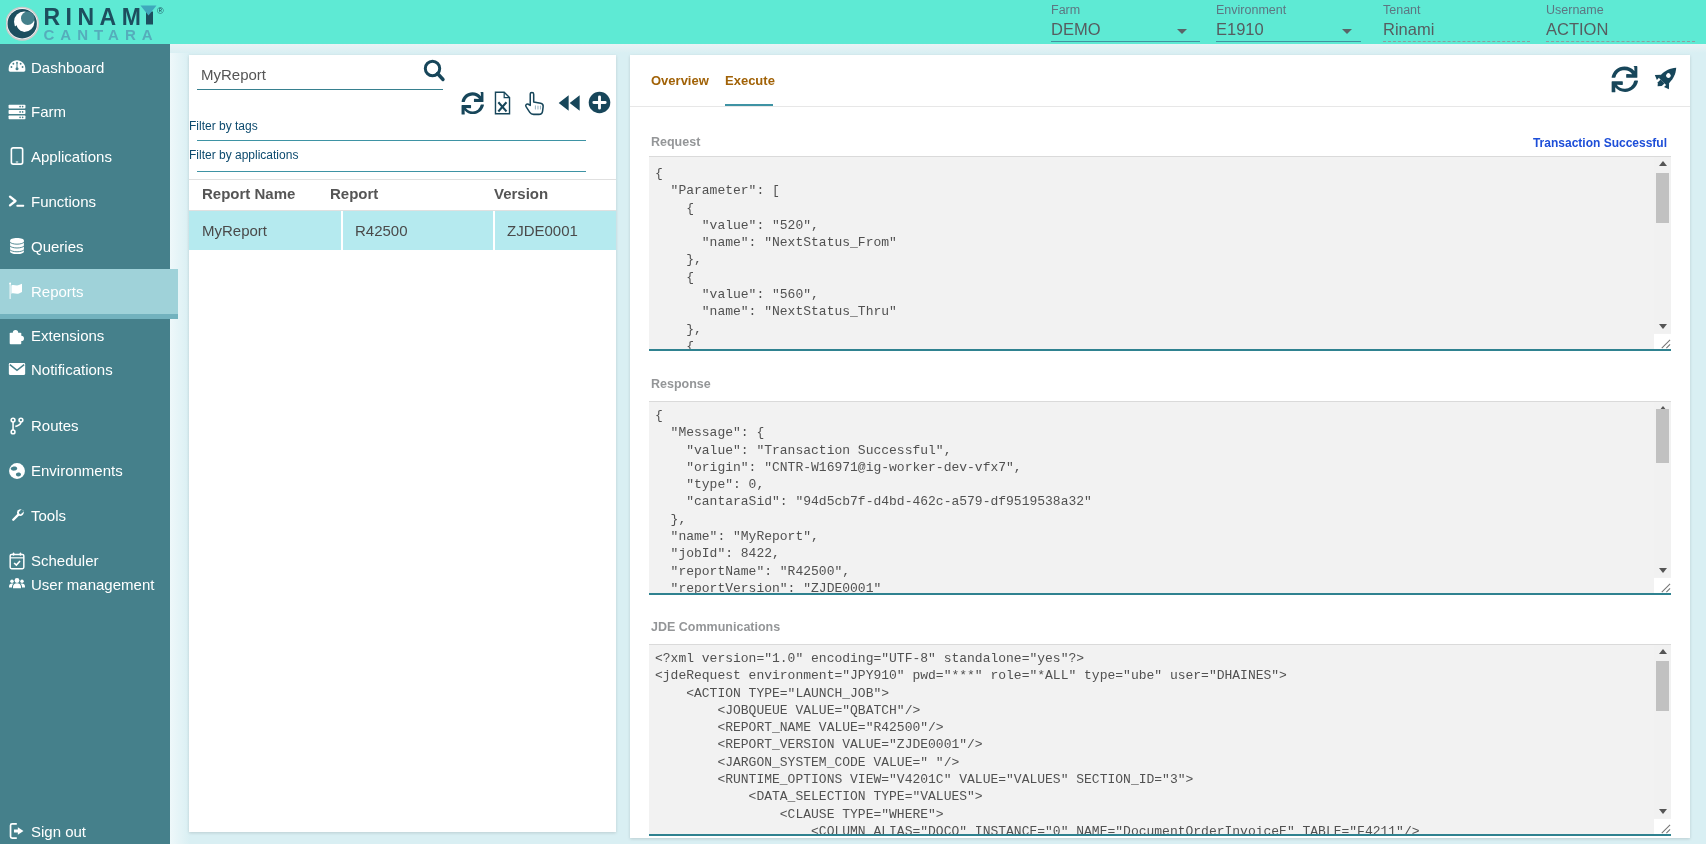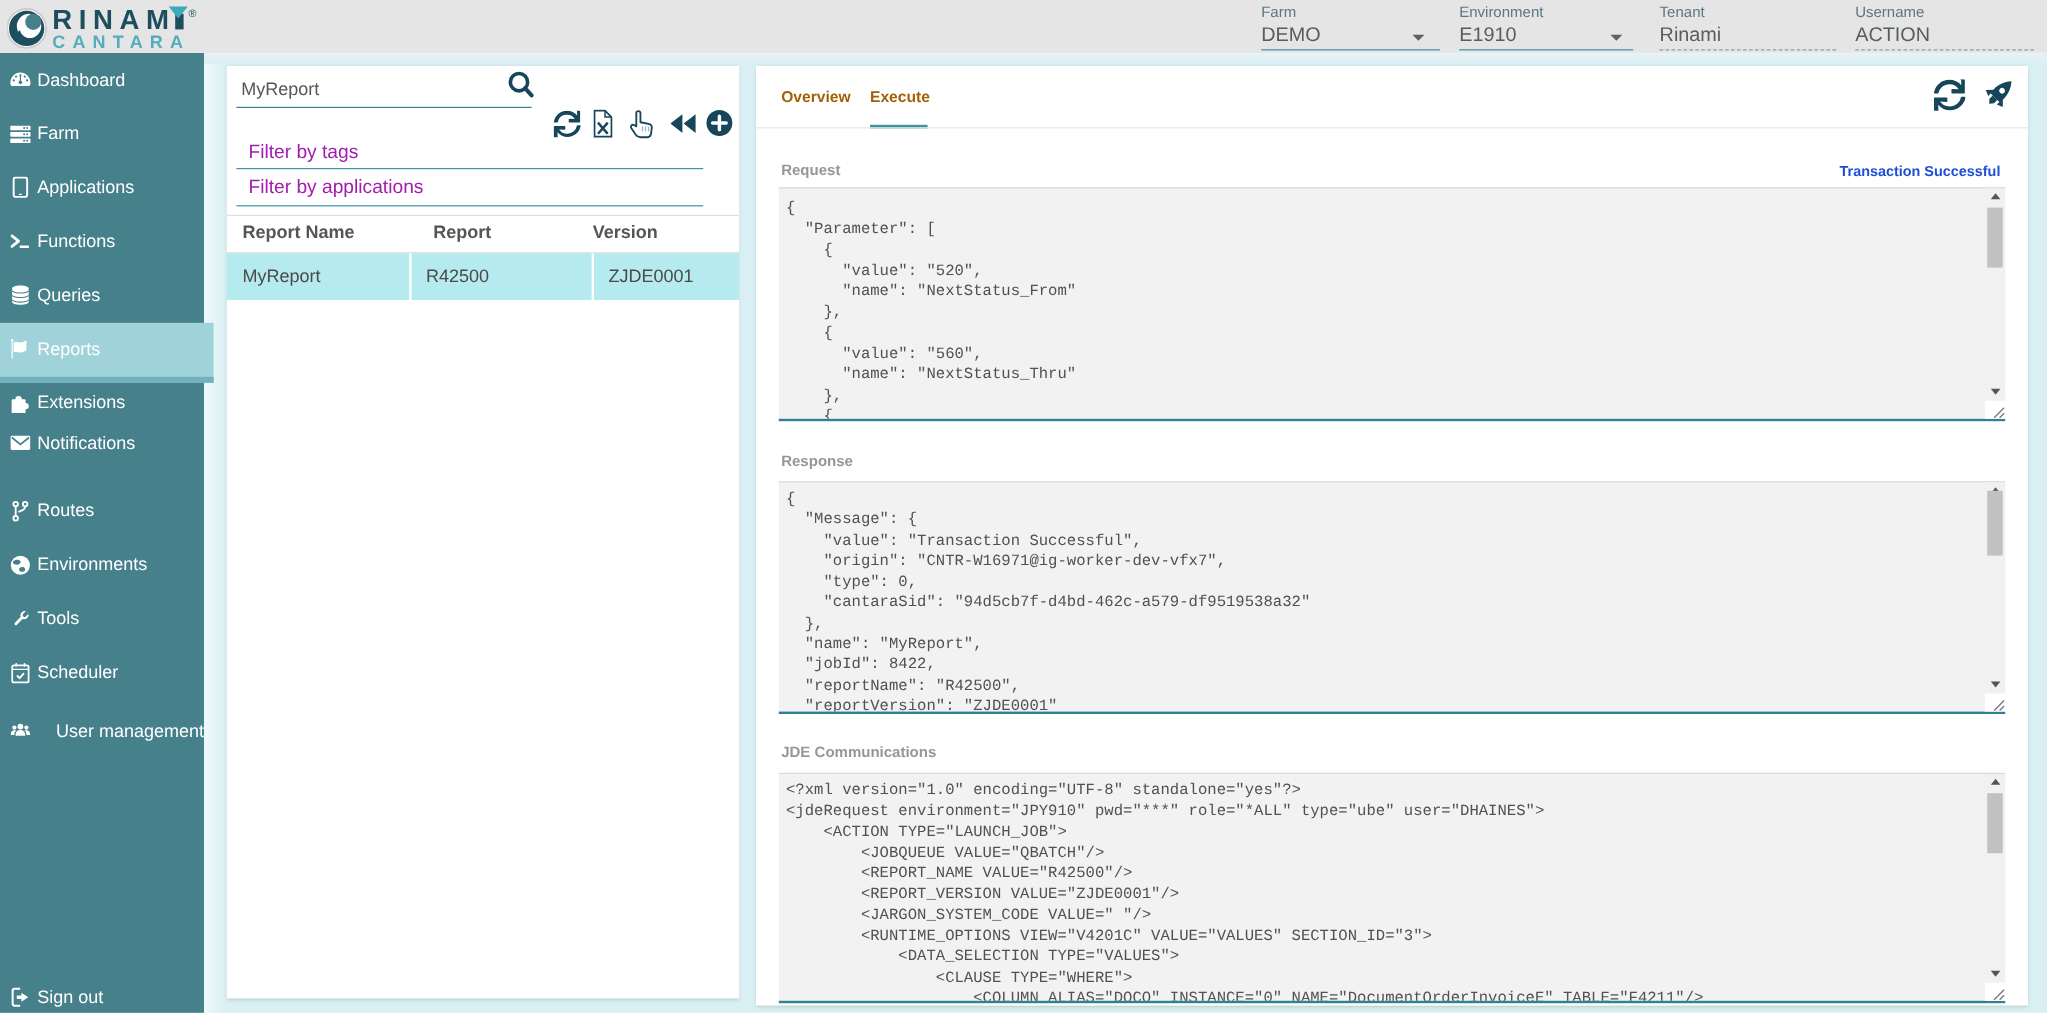--- a/index.html
+++ b/index.html
@@ -1,41 +1,41 @@
 <!DOCTYPE html>
 <html><head>
 <meta charset="utf-8">
 <style>
   * { margin:0; padding:0; box-sizing:border-box; }
   html,body { width:1706px; height:844px; overflow:hidden; background:#fff;
     font-family:"Liberation Sans", sans-serif; }
   .abs { position:absolute; }
   
-  .header { position:absolute; left:0; top:0; width:1706px; height:44px; background:#e5e5e5; z-index:5; }
+  .header { position:absolute; left:0; top:0; width:1706px; height:44px; background:#5eead4; z-index:5; }
   .hf { position:absolute; top:3px; }
   .hf .lbl { font-size:12.5px; color:#5d7682; }
   .hf .val { font-size:16.5px; color:#565d60; margin-top:3px; }
   .hf.sel .bar { border-bottom:1.5px solid #44919f; }
   .caret { position:absolute; top:26px; width:0; height:0; border-left:5px solid transparent; border-right:5px solid transparent; border-top:5.5px solid #5a6468; }
   
   .sidebar { position:absolute; left:0; top:44px; width:170px; height:800px; background:#45808b; z-index:4; }
   .sitem { position:absolute; left:0; width:170px; height:44px; display:flex; align-items:center; padding-left:8px; color:#fff; font-size:15px; }
   .sitem svg { width:18px; height:18px; flex:0 0 18px; }
   .sitem span { margin-left:5px; }
   .ssel { position:absolute; left:0; top:225px; width:178px; height:50px; background:#9fd2d9; border-bottom:5px solid #72b2be; }
   
   .content { position:absolute; left:170px; top:44px; width:1536px; height:800px; background:#d9eff3; }
   .lgrad { position:absolute; left:0; top:0; width:20px; height:800px; background:linear-gradient(to right,#eef8fa,#d9eff3); }
   .panel { position:absolute; background:#fff; box-shadow:0 1px 3px rgba(0,0,0,.14); }
   .pleft  { left:189px;  top:55px; width:427px;  height:777px; }
   .pright { left:630px; top:55px; width:1060px; height:783px; }
   
   .searchtxt { position:absolute; left:12px; top:11px; font-size:15px; color:#555; }
   .u1 { position:absolute; left:8px; top:34px; width:246px; border-bottom:1.5px solid #37808f; }
-  .filter { position:absolute; left:18px; font-size:16px; color:#a21caf; }
+  .filter { position:absolute; left:0; font-size:12px; color:#0c4a6e; }
   .u2 { position:absolute; left:8px; width:389px; border-bottom:1.5px solid #3e93a4; }
   .thead { position:absolute; font-size:15px; font-weight:bold; color:#555; }
   .trow { position:absolute; left:0; top:156px; width:427px; height:39px; background:#b5eaef; }
   .tcell { position:absolute; top:11px; font-size:15px; color:#4a4a4a; }
   .csep { position:absolute; top:0; width:2px; height:39px; background:#fff; }
   .hline { position:absolute; left:0; width:427px; border-bottom:1px solid #e0e0e0; }
   
   .tab { position:absolute; top:18px; font-size:13px; font-weight:bold; color:#a16207; }
   .tabu { position:absolute; left:95px; top:49px; width:48px; height:2.5px; background:#3e93a4; }
   .tabline { position:absolute; left:0; top:51px; width:1060px; border-bottom:1px solid #e7e7e7; }
@@ -212,21 +212,21 @@
   <div class="sitem" style="top:494.5px;">
       <svg viewBox="0 0 448 512">
         <rect x="30" y="70" width="388" height="404" rx="40" fill="none" stroke="#fff" stroke-width="42"></rect>
         <path d="M30 166h388" stroke="#fff" stroke-width="34"></path>
         <rect x="104" y="14" width="44" height="92" rx="22" fill="#fff"></rect>
         <rect x="300" y="14" width="44" height="92" rx="22" fill="#fff"></rect>
         <path d="M142 312l64 62 104-118" fill="none" stroke="#fff" stroke-width="46"></path>
       </svg>
       <span>Scheduler</span>
     </div>
-  <div class="sitem" style="top:543px;justify-content:space-between;">
+  <div class="sitem" style="top:518px;">
       <svg viewBox="0 0 640 512">
         <g fill="#fff">
           <circle cx="320" cy="130" r="86"></circle>
           <path d="M320 232c-88 0-142 56-142 130v44h284v-44c0-74-54-130-142-130z"></path>
           <circle cx="142" cy="160" r="62"></circle>
           <path d="M142 240c-64 0-106 44-106 108v36h106v-28c0-50 22-90 58-112-16-3-36-4-58-4z"></path>
           <circle cx="498" cy="160" r="62"></circle>
           <path d="M498 240c64 0 106 44 106 108v36H498v-28c0-50-22-90-58-112 16-3 36-4 58-4z"></path>
         </g>
       </svg>
@@ -275,21 +275,21 @@
   <svg class="abs" style="left:399px;top:36px;" width="23" height="23" viewBox="0 0 512 512">
       <circle cx="256" cy="256" r="240" fill="#17465a"></circle>
       <path d="M256 130v252M130 256h252" stroke="#fff" stroke-width="64" stroke-linecap="round"></path>
     </svg>
   <div class="filter" style="top:64px;">Filter by tags</div>
   <div class="u2" style="top:85px;"></div>
   <div class="filter" style="top:93px;">Filter by applications</div>
   <div class="u2" style="top:116px;"></div>
   <div class="hline" style="top:124px;"></div>
   <div class="thead" style="left:13px;top:130px;">Report Name</div>
-  <div class="thead" style="left:172px;top:130px;">Report</div>
+  <div class="thead" style="left:141px;top:130px;">Report</div>
   <div class="thead" style="left:305px;top:130px;">Version</div>
   <div class="hline" style="top:155px;"></div>
   <div class="trow">
     <div class="csep" style="left:152px;"></div>
     <div class="csep" style="left:304px;"></div>
     <div class="tcell" style="left:13px;">MyReport</div>
     <div class="tcell" style="left:166px;">R42500</div>
     <div class="tcell" style="left:318px;">ZJDE0001</div>
   </div>
 </div>

